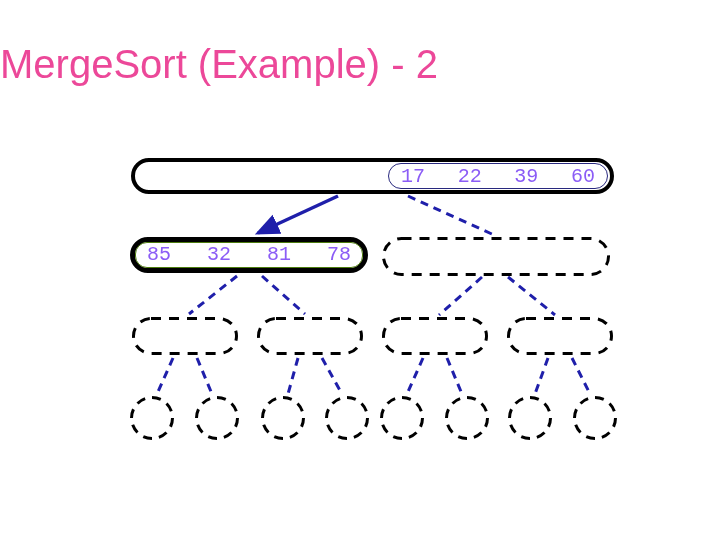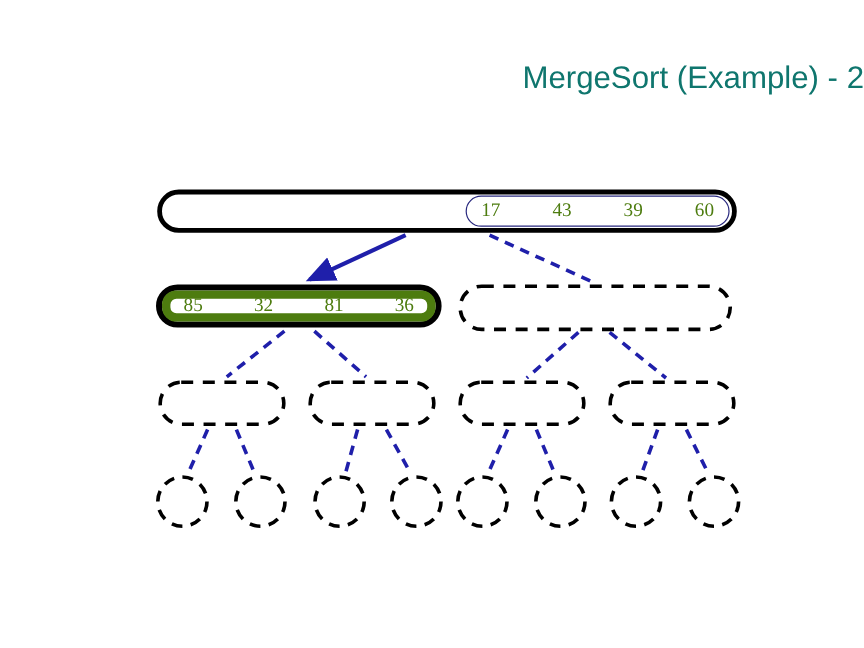--- a/index.html
+++ b/index.html
@@ -13,24 +13,24 @@
     height: 540px;
     background: #ffffff;
     overflow: hidden;
     font-family: "Liberation Sans", sans-serif;
   }
   .slide-title {
     position: absolute;
     left: 0;
     right: 0;
     top: 44px;
-    text-align: right;
-    font-size: 26px;
+    text-align: left;
+    font-size: 40px;
     line-height: 40px;
-    color: #0f766e;
+    color: #ec4899;
     font-family: "Liberation Sans", sans-serif;
   }
   #connectors {
     position: absolute;
     left: 0;
     top: 0;
     z-index: 1;
   }
   .node {
     position: absolute;
@@ -64,31 +64,30 @@
     left: 130px;
     top: 237px;
     width: 238px;
     height: 36px;
     border: 5px solid #000000;
     border-radius: 18px;
   }
   .left-run {
     position: absolute;
     inset: 0;
-    border: 7px solid #4d7c0f;
+    border: 1px solid #4d7c0f;
     border-radius: 12px;
     display: flex;
-    align-items: center;
     justify-content: space-between;
     padding: 0 11px;
   }
   .num {
-    font-family: Liberation Serif, serif;
-    font-size: 16px;
-    color: #4d7c0f;
+    font-family: Liberation Mono, monospace;
+    font-size: 20px;
+    color: #8b5cf6;
   }
 </style>
 </head>
 <body>
 
 <div id="stage">
 
   <div class="slide-title">MergeSort (Example) - 2</div>
 
   <svg id="connectors" width="720" height="540" viewBox="0 0 720 540">
@@ -128,28 +127,28 @@
     <circle cx="347" cy="418" r="20.5" fill="none" stroke-width="3" stroke-dasharray="9 7" stroke="#000000"></circle>
     <circle cx="402" cy="418" r="20.5" fill="none" stroke-width="3" stroke-dasharray="9 7" stroke="#000000"></circle>
     <circle cx="467" cy="418" r="20.5" fill="none" stroke-width="3" stroke-dasharray="9 7" stroke="#000000"></circle>
     <circle cx="530" cy="418" r="20.5" fill="none" stroke-width="3" stroke-dasharray="9 7" stroke="#000000"></circle>
     <circle cx="595" cy="418" r="20.5" fill="none" stroke-width="3" stroke-dasharray="9 7" stroke="#000000"></circle>
   </svg>
 
   <div class="node root-box">
     <div class="root-run">
       <span class="num">17</span>
-      <span class="num">43</span>
+      <span class="num">22</span>
       <span class="num">39</span>
       <span class="num">60</span>
     </div>
   </div>
 
   <div class="node left-box">
     <div class="left-run">
       <span class="num">85</span>
       <span class="num">32</span>
       <span class="num">81</span>
-      <span class="num">36</span>
+      <span class="num">78</span>
     </div>
   </div>
 
 </div>
 
 </body></html>

